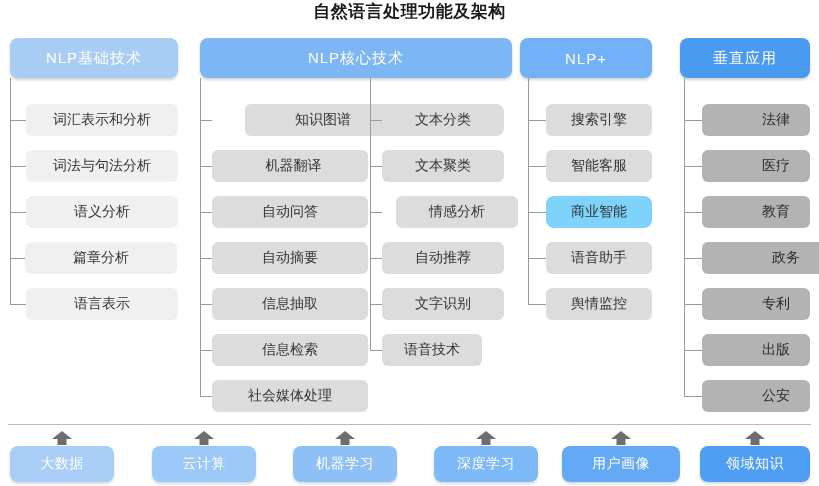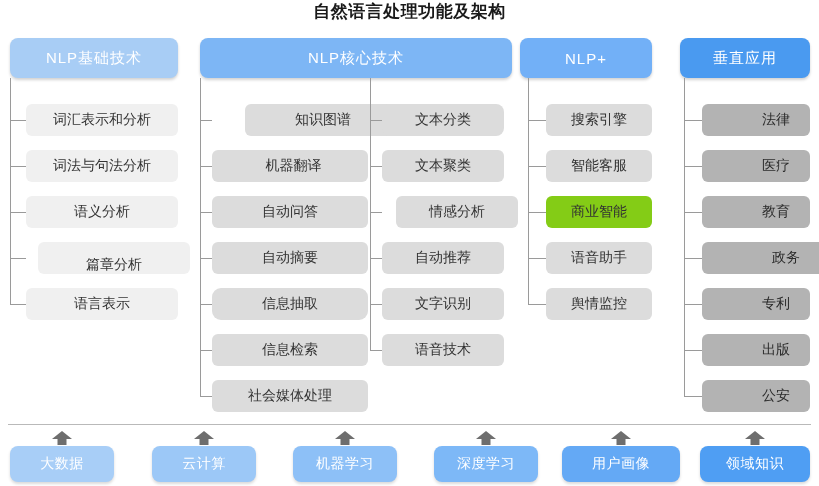--- a/index.html
+++ b/index.html
@@ -121,21 +121,21 @@
     </div>
     <div class="hline" style="left: 10px; top: 166px; width: 16px; background: rgb(154, 154, 154);"></div>
     <div class="item" style="left: 26px; top: 150px; width: 152px; background: rgb(240, 240, 240);">
       <span>词法与句法分析</span>
     </div>
     <div class="hline" style="left: 10px; top: 212px; width: 16px; background: rgb(154, 154, 154);"></div>
     <div class="item" style="left: 26px; top: 196px; width: 152px; background: rgb(240, 240, 240);">
       <span>语义分析</span>
     </div>
     <div class="hline" style="left: 10px; top: 258px; width: 16px; background: rgb(154, 154, 154);"></div>
-    <div class="item" style="left: 38px; top: 242px; width: 152px; background: rgb(240, 240, 240); align-items: flex-end;">
+    <div class="item" style="left: 25px; top: 242px; width: 152px; background: rgb(240, 240, 240);">
       <span>篇章分析</span>
     </div>
     <div class="hline" style="left: 10px; top: 304px; width: 16px; background: rgb(154, 154, 154);"></div>
     <div class="item" style="left: 26px; top: 288px; width: 152px; background: rgb(240, 240, 240);">
       <span>语言表示</span>
     </div>
     <div class="col-header" style="left: 200px; top: 38px; width: 312px; background: rgb(125, 182, 245);">
       <span>NLP核心技术</span>
     </div>
     <div class="vline" style="left: 200px; top: 78px; height: 318px; background: rgb(154, 154, 154);"></div>
@@ -149,21 +149,21 @@
     </div>
     <div class="hline" style="left: 200px; top: 212px; width: 12px; background: rgb(154, 154, 154);"></div>
     <div class="item" style="left: 212px; top: 196px; width: 156px; background: rgb(220, 220, 220);">
       <span>自动问答</span>
     </div>
     <div class="hline" style="left: 200px; top: 258px; width: 12px; background: rgb(154, 154, 154);"></div>
     <div class="item" style="left: 212px; top: 242px; width: 156px; background: rgb(220, 220, 220);">
       <span>自动摘要</span>
     </div>
     <div class="hline" style="left: 200px; top: 304px; width: 12px; background: rgb(154, 154, 154);"></div>
-    <div class="item" style="left: 212px; top: 288px; width: 156px; background: rgb(220, 220, 220); border-radius: 9px;">
+    <div class="item" style="left: 212px; top: 288px; width: 156px; background: rgb(220, 220, 220);">
       <span>信息抽取</span>
     </div>
     <div class="hline" style="left: 200px; top: 350px; width: 12px; background: rgb(154, 154, 154);"></div>
     <div class="item" style="left: 212px; top: 334px; width: 156px; background: rgb(220, 220, 220);">
       <span>信息检索</span>
     </div>
     <div class="hline" style="left: 200px; top: 396px; width: 12px; background: rgb(154, 154, 154);"></div>
     <div class="item" style="left: 212px; top: 380px; width: 156px; background: rgb(220, 220, 220);">
       <span>社会媒体处理</span>
     </div>
@@ -182,37 +182,37 @@
     </div>
     <div class="hline" style="left: 370px; top: 258px; width: 12px; background: rgb(154, 154, 154);"></div>
     <div class="item" style="left: 382px; top: 242px; width: 122px; background: rgb(220, 220, 220);">
       <span>自动推荐</span>
     </div>
     <div class="hline" style="left: 370px; top: 304px; width: 12px; background: rgb(154, 154, 154);"></div>
     <div class="item" style="left: 382px; top: 288px; width: 122px; background: rgb(220, 220, 220);">
       <span>文字识别</span>
     </div>
     <div class="hline" style="left: 370px; top: 350px; width: 12px; background: rgb(154, 154, 154);"></div>
-    <div class="item" style="left: 382px; top: 334px; width: 122px; background: rgb(220, 220, 220);">
+    <div class="item" style="left: 382px; top: 334px; width: 100px; background: rgb(220, 220, 220);">
       <span>语音技术</span>
     </div>
     <div class="col-header" style="left: 520px; top: 38px; width: 132px; background: rgb(114, 176, 247);">
       <span>NLP+</span>
     </div>
     <div class="vline" style="left: 528px; top: 78px; height: 226px; background: rgb(154, 154, 154);"></div>
     <div class="hline" style="left: 528px; top: 120px; width: 18px; background: rgb(154, 154, 154);"></div>
     <div class="item" style="left: 546px; top: 104px; width: 106px; background: rgb(220, 220, 220);">
       <span>搜索引擎</span>
     </div>
     <div class="hline" style="left: 528px; top: 166px; width: 18px; background: rgb(154, 154, 154);"></div>
     <div class="item" style="left: 546px; top: 150px; width: 106px; background: rgb(220, 220, 220);">
       <span>智能客服</span>
     </div>
     <div class="hline" style="left: 528px; top: 212px; width: 18px; background: rgb(154, 154, 154);"></div>
-    <div class="item" style="left: 546px; top: 196px; width: 106px; background: #84cc16;">
+    <div class="item" style="left: 546px; top: 196px; width: 106px; background: #7dd3fc; border-radius: 8px;">
       <span>商业智能</span>
     </div>
     <div class="hline" style="left: 528px; top: 258px; width: 18px; background: rgb(154, 154, 154);"></div>
     <div class="item" style="left: 546px; top: 242px; width: 106px; background: rgb(220, 220, 220);">
       <span>语音助手</span>
     </div>
     <div class="hline" style="left: 528px; top: 304px; width: 18px; background: rgb(154, 154, 154);"></div>
     <div class="item" style="left: 546px; top: 288px; width: 106px; background: rgb(220, 220, 220);">
       <span>舆情监控</span>
     </div>

